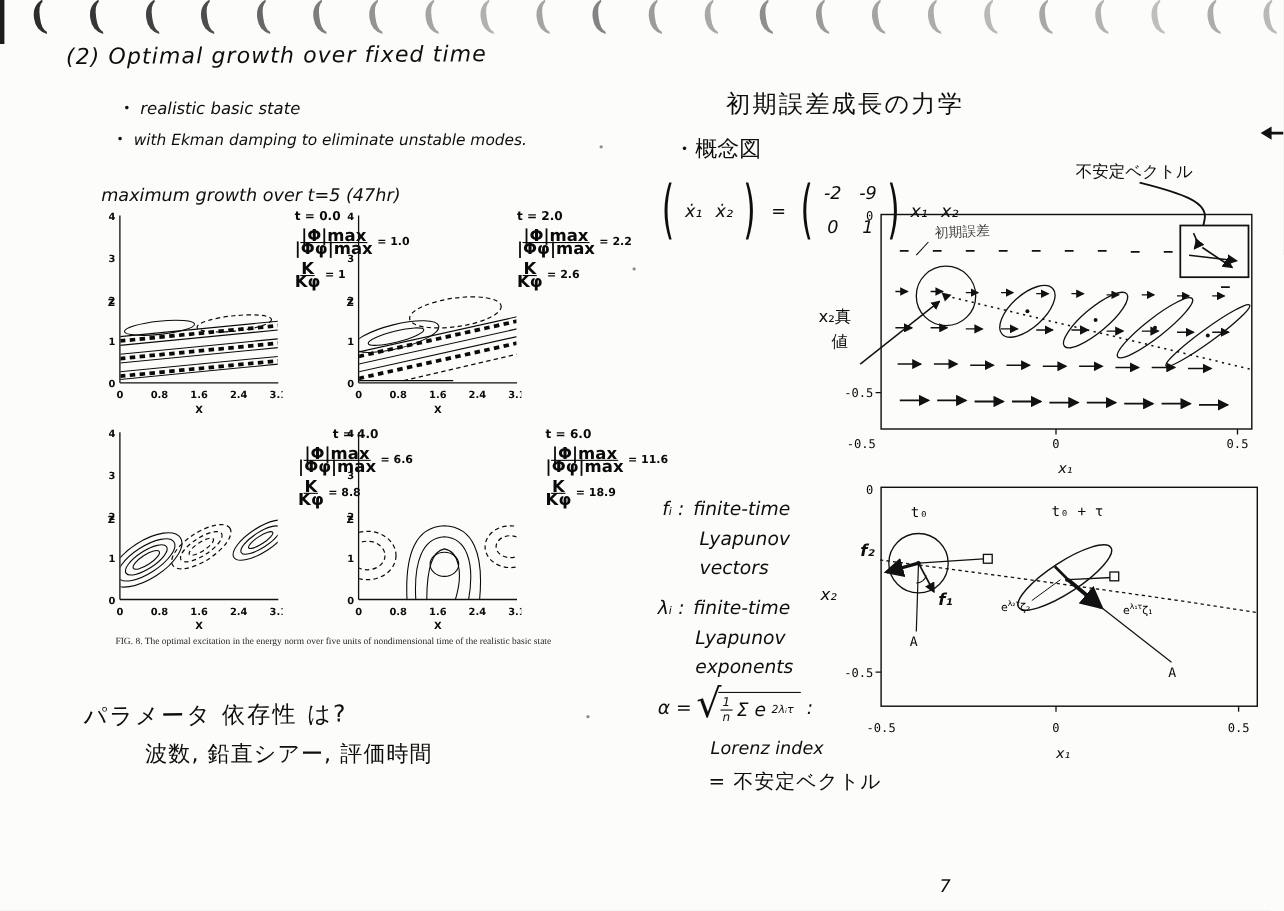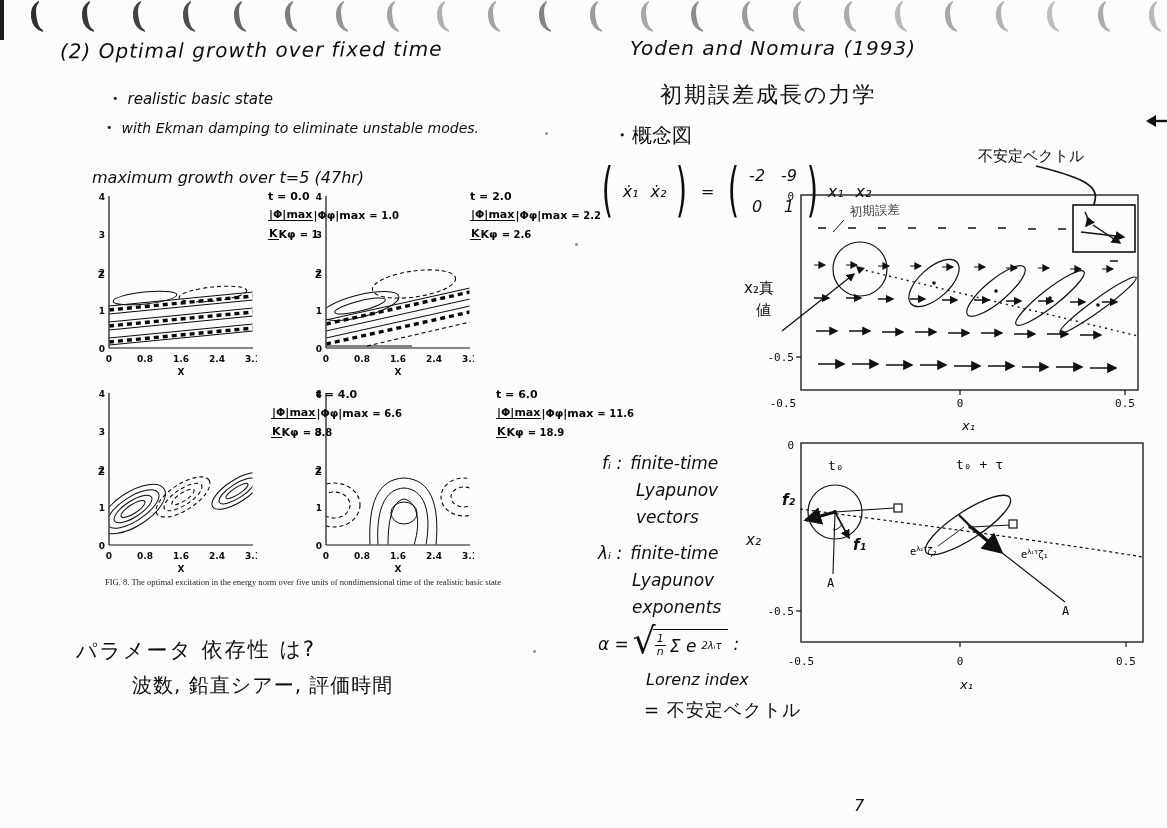--- a/index.html
+++ b/index.html
@@ -13,21 +13,21 @@
   .bind-row span{display:inline-block;transform:rotate(-8deg) scaleY(1.15);}
   
   .hw{font-family:"DejaVu Sans",sans-serif;font-style:italic;color:#0e0e0e;}
   .jp{font-family:"DejaVu Sans",sans-serif;color:#0e0e0e;}
   .abs{position:absolute;}
   .bullet-dot{font-style:normal;font-size:11px;vertical-align:2px;margin-right:9px;}
   
   .panel-labels{position:absolute;font-family:"DejaVu Sans",sans-serif;font-weight:bold;color:#0a0a0a;margin-left:19px;}
   .t-label{font-size:11px;margin-bottom:6px;}
   .frac-row{display:flex;align-items:center;gap:4px;margin-bottom:7px;}
-  .frac{display:inline-flex;flex-direction:row;align-items:center;font-size:11px;line-height:11px;}
+  .frac{display:inline-flex;flex-direction:column;align-items:center;font-size:15px;line-height:11px;}
   .frac .num{border-bottom:1.2px solid #0a0a0a;padding:0 1px;}
   .fval{font-size:10px;}
   .caption{position:absolute;font-family:"Liberation Serif",serif;font-size:8.6px;line-height:11px;
            text-align:center;color:#1d1d1d;}
   
   .matrix{position:absolute;display:flex;align-items:center;gap:4px;font-size:16px;}
   .paren{font-style:normal;font-size:58px;font-weight:normal;line-height:0.85;transform:scaleX(0.5);color:#0e0e0e;}
   .vcol{display:flex;flex-direction:row;gap:12px;text-align:center;}
   .mat2{display:grid;grid-template-columns:auto auto;gap:12px 16px;text-align:center;}
   
@@ -297,21 +297,20 @@
       </div>
   </div>
 
   <div class="caption" style="left:82px;top:577px;width:442px;">
     <div>FIG. 8. The optimal excitation in the energy norm over five units of nondimensional time of the realistic basic state</div>
   </div>
 
   <div class="abs jp" style="left:76px;top:636px;font-size:21px;letter-spacing:2px;transform:rotate(-0.6deg);">パラメータ 依存性 は?</div>
   <div class="abs jp" style="left:132px;top:672px;font-size:20px;letter-spacing:1px;">波数, 鉛直シアー, 評価時間</div>
 
-  <div class="abs hw" style="left:630px;top:36px;font-size:20px;letter-spacing:1px;">Yoden and Nomura (1993)</div>
   <div class="abs jp" style="left:660px;top:80px;font-size:22px;letter-spacing:2px;">初期誤差成長の力学</div>
   <div class="abs jp" style="left:612px;top:122px;font-size:20px;">・概念図</div>
 
   <div class="matrix hw" style="left:596px;top:166px;">
     <span class="paren">(</span>
     <div class="vcol">
       <span>ẋ₁</span>
       <span>ẋ₂</span>
     </div>
     <span class="paren">)</span>

